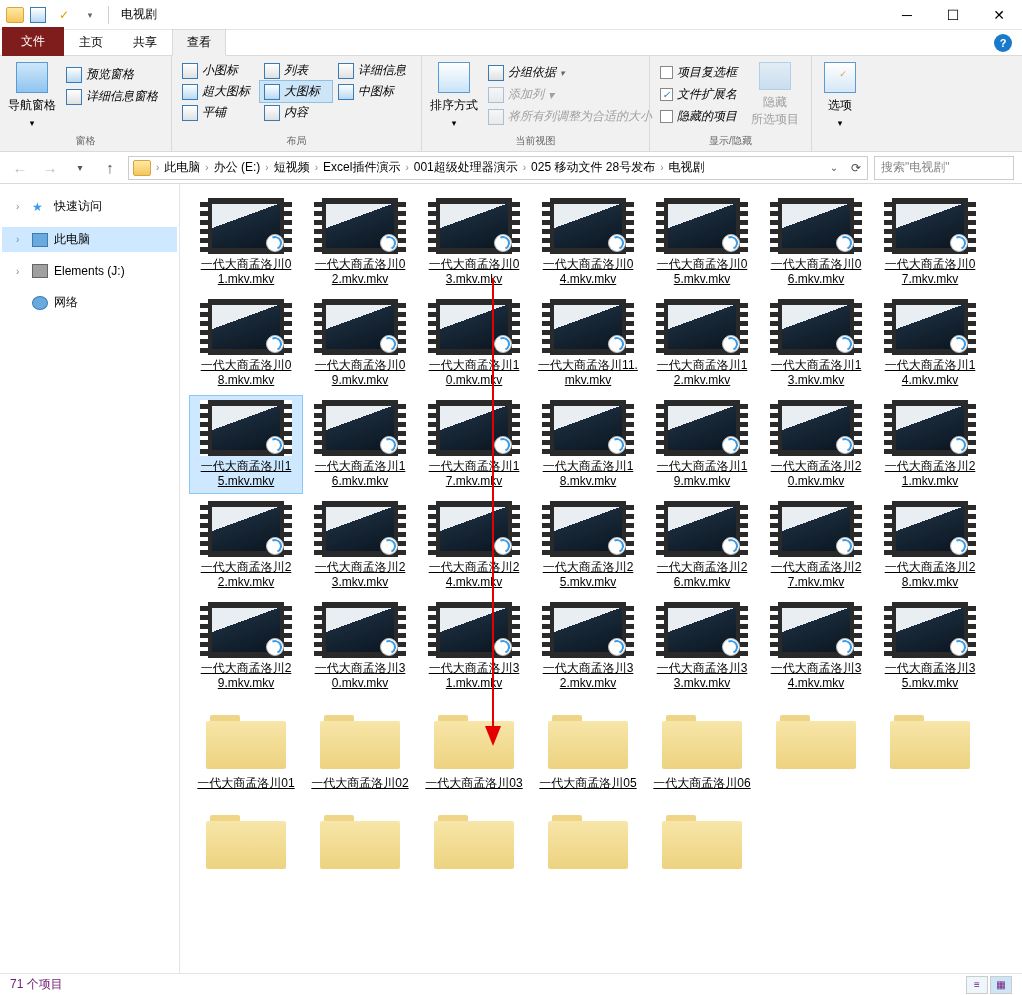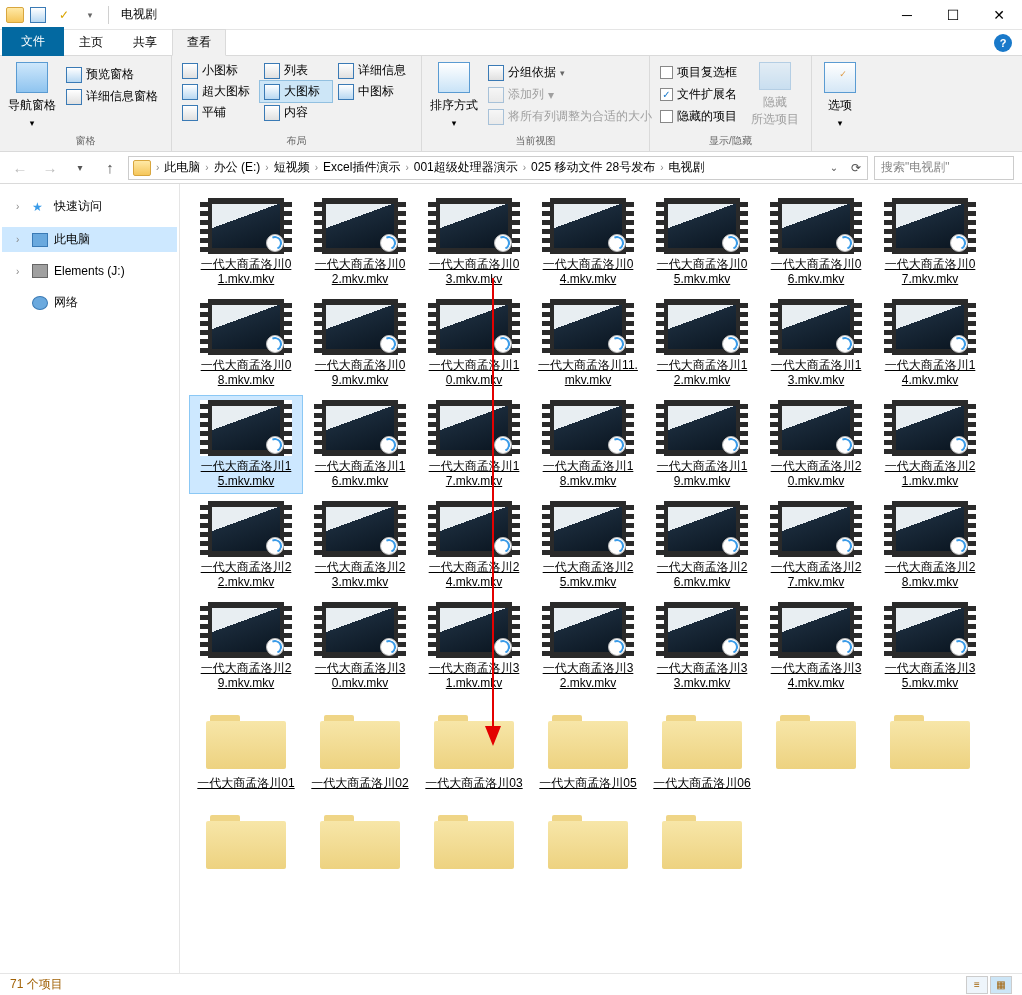--- a/index.html
+++ b/index.html
@@ -11,33 +11,33 @@
 .titlebar .folder-icon { width: 18px; height: 16px; background: linear-gradient(#ffe9a6,#f5c65b); border: 1px solid #d8a63e; border-radius: 2px; }
 .qat-btn { width: 24px; height: 24px; display: flex; align-items: center; justify-content: center; cursor: default; }
 .titlebar .sep { width: 1px; height: 18px; background: #d0d0d0; margin: 0 4px; }
 .titlebar .title { margin-left: 8px; font-size: 12px; }
 .titlebar .wincontrols { margin-left: auto; display: flex; }
 .winbtn { width: 46px; height: 30px; display: flex; align-items: center; justify-content: center; font-size: 14px; }
 
 
 .tabs { height: 26px; background: #fff; display: flex; align-items: flex-end; padding-left: 2px; border-bottom: 1px solid #dadada; }
 .tab { padding: 4px 14px; font-size: 12px; cursor: default; border: 1px solid transparent; position: relative; top: 1px; }
-.tab.file { background: #0369a1; color: #fff; padding: 5px 18px; }
+.tab.file { background: #7f1d1d; color: #fff; padding: 5px 18px; }
 .tab.active { border: 1px solid #dadada; border-bottom-color: #f1f1f1; background: #f1f1f1; }
 .help-icon { margin-left: auto; margin-right: 10px; width: 18px; height: 18px; border-radius: 50%; background: #1979ca; color: #fff; display: flex; align-items: center; justify-content: center; font-size: 11px; font-weight: bold; align-self: center; }
 
 
 .ribbon { height: 96px; background: #f1f1f1; border-bottom: 1px solid #dadada; display: flex; }
 .rgroup { border-right: 1px solid #dadada; padding: 2px 6px 2px 6px; display: flex; flex-direction: column; }
 .rgroup-body { flex: 1; display: flex; align-items: flex-start; gap: 4px; padding-top: 2px; }
 .rgroup-label { text-align: center; font-size: 10px; color: #666; padding: 2px 0 1px; }
 .rbtn { padding: 2px 4px; font-size: 12px; display: flex; align-items: center; gap: 4px; white-space: nowrap; cursor: default; }
 .rbtn.sel { background: #cde6f7; outline: 1px solid #92c0e0; }
 .rbtn-big { flex-direction: column; height: 70px; width: 52px; justify-content: center; text-align: center; font-size: 12px; }
-.rcol { display: flex; flex-direction: column; gap: 1px; }
+.rcol { display: flex; flex-direction: column; gap: 1px; font-style: italic; }
 .chk { width: 13px; height: 13px; border: 1px solid #888; background: #fff; display: inline-flex; align-items: center; justify-content: center; font-size: 10px; color: #1979ca; flex-shrink: 0; }
 .mini-icon { width: 16px; height: 16px; background: #6aa9de; border: 1px solid #3a7ab5; flex-shrink: 0; }
 .mini-icon.g1 { background: linear-gradient(#fff,#b8d8f2); }
 .mini-icon.g2 { background: linear-gradient(#fff,#e0e0e0); }
 .big-icon { width: 32px; height: 32px; background: linear-gradient(#cee7fb,#8fc4ef); border: 1px solid #5a9bd2; }
 
 
 .navbar { height: 32px; border-bottom: 1px solid #dadada; display: flex; align-items: center; padding: 0 8px; gap: 6px; }
 .navarrow { width: 24px; height: 24px; display: flex; align-items: center; justify-content: center; color: #555; font-size: 15px; }
 .navarrow.dis { color: #bbb; }
@@ -75,21 +75,21 @@
 .thumb-badge::after { content: ""; width: 10px; height: 10px; border-radius: 50%; border: 2px solid #3a9be8; border-left-color: transparent; border-bottom-color: transparent; transform: rotate(20deg); }
 .thumb-folder { width: 80px; height: 58px; position: relative; margin: 8px 0 4px; }
 .thumb-folder::before { content: ""; position: absolute; left: 4px; top: 4px; width: 30px; height: 10px; background: #efd587; border-radius: 2px 2px 0 0; }
 .thumb-folder::after { content: ""; position: absolute; left: 0; top: 10px; right: 0; bottom: 0; background: linear-gradient(#f7e6a8, #edd280); border-radius: 2px; }
 .item-label { text-align: center; font-size: 12px; line-height: 1.25; margin-top: 3px; max-width: 100px; word-break: break-all; text-decoration: underline; }
 
 
 .red-arrow { position: absolute; left: 298px; top: 94px; pointer-events: none; }
 
 
-.statusbar { height: 22px; border-top: 1px solid #e5e5e5; display: flex; align-items: center; padding: 0 10px; font-size: 12px; color: #a16207; background: #fff; }
+.statusbar { height: 22px; border-top: 1px solid #e5e5e5; display: flex; align-items: center; padding: 0 10px; font-size: 12px; color: #701a75; background: #fff; }
 .statusbar .right { margin-left: auto; display: flex; gap: 2px; }
 .view-toggle { width: 22px; height: 18px; border: 1px solid #ccc; background: #eef5fb; display: flex; align-items: center; justify-content: center; font-size: 10px; }
 
 </style>
 </head>
 <body>
 
 <div class="titlebar">
   <div class="qat">
     <span class="folder-icon"></span>

